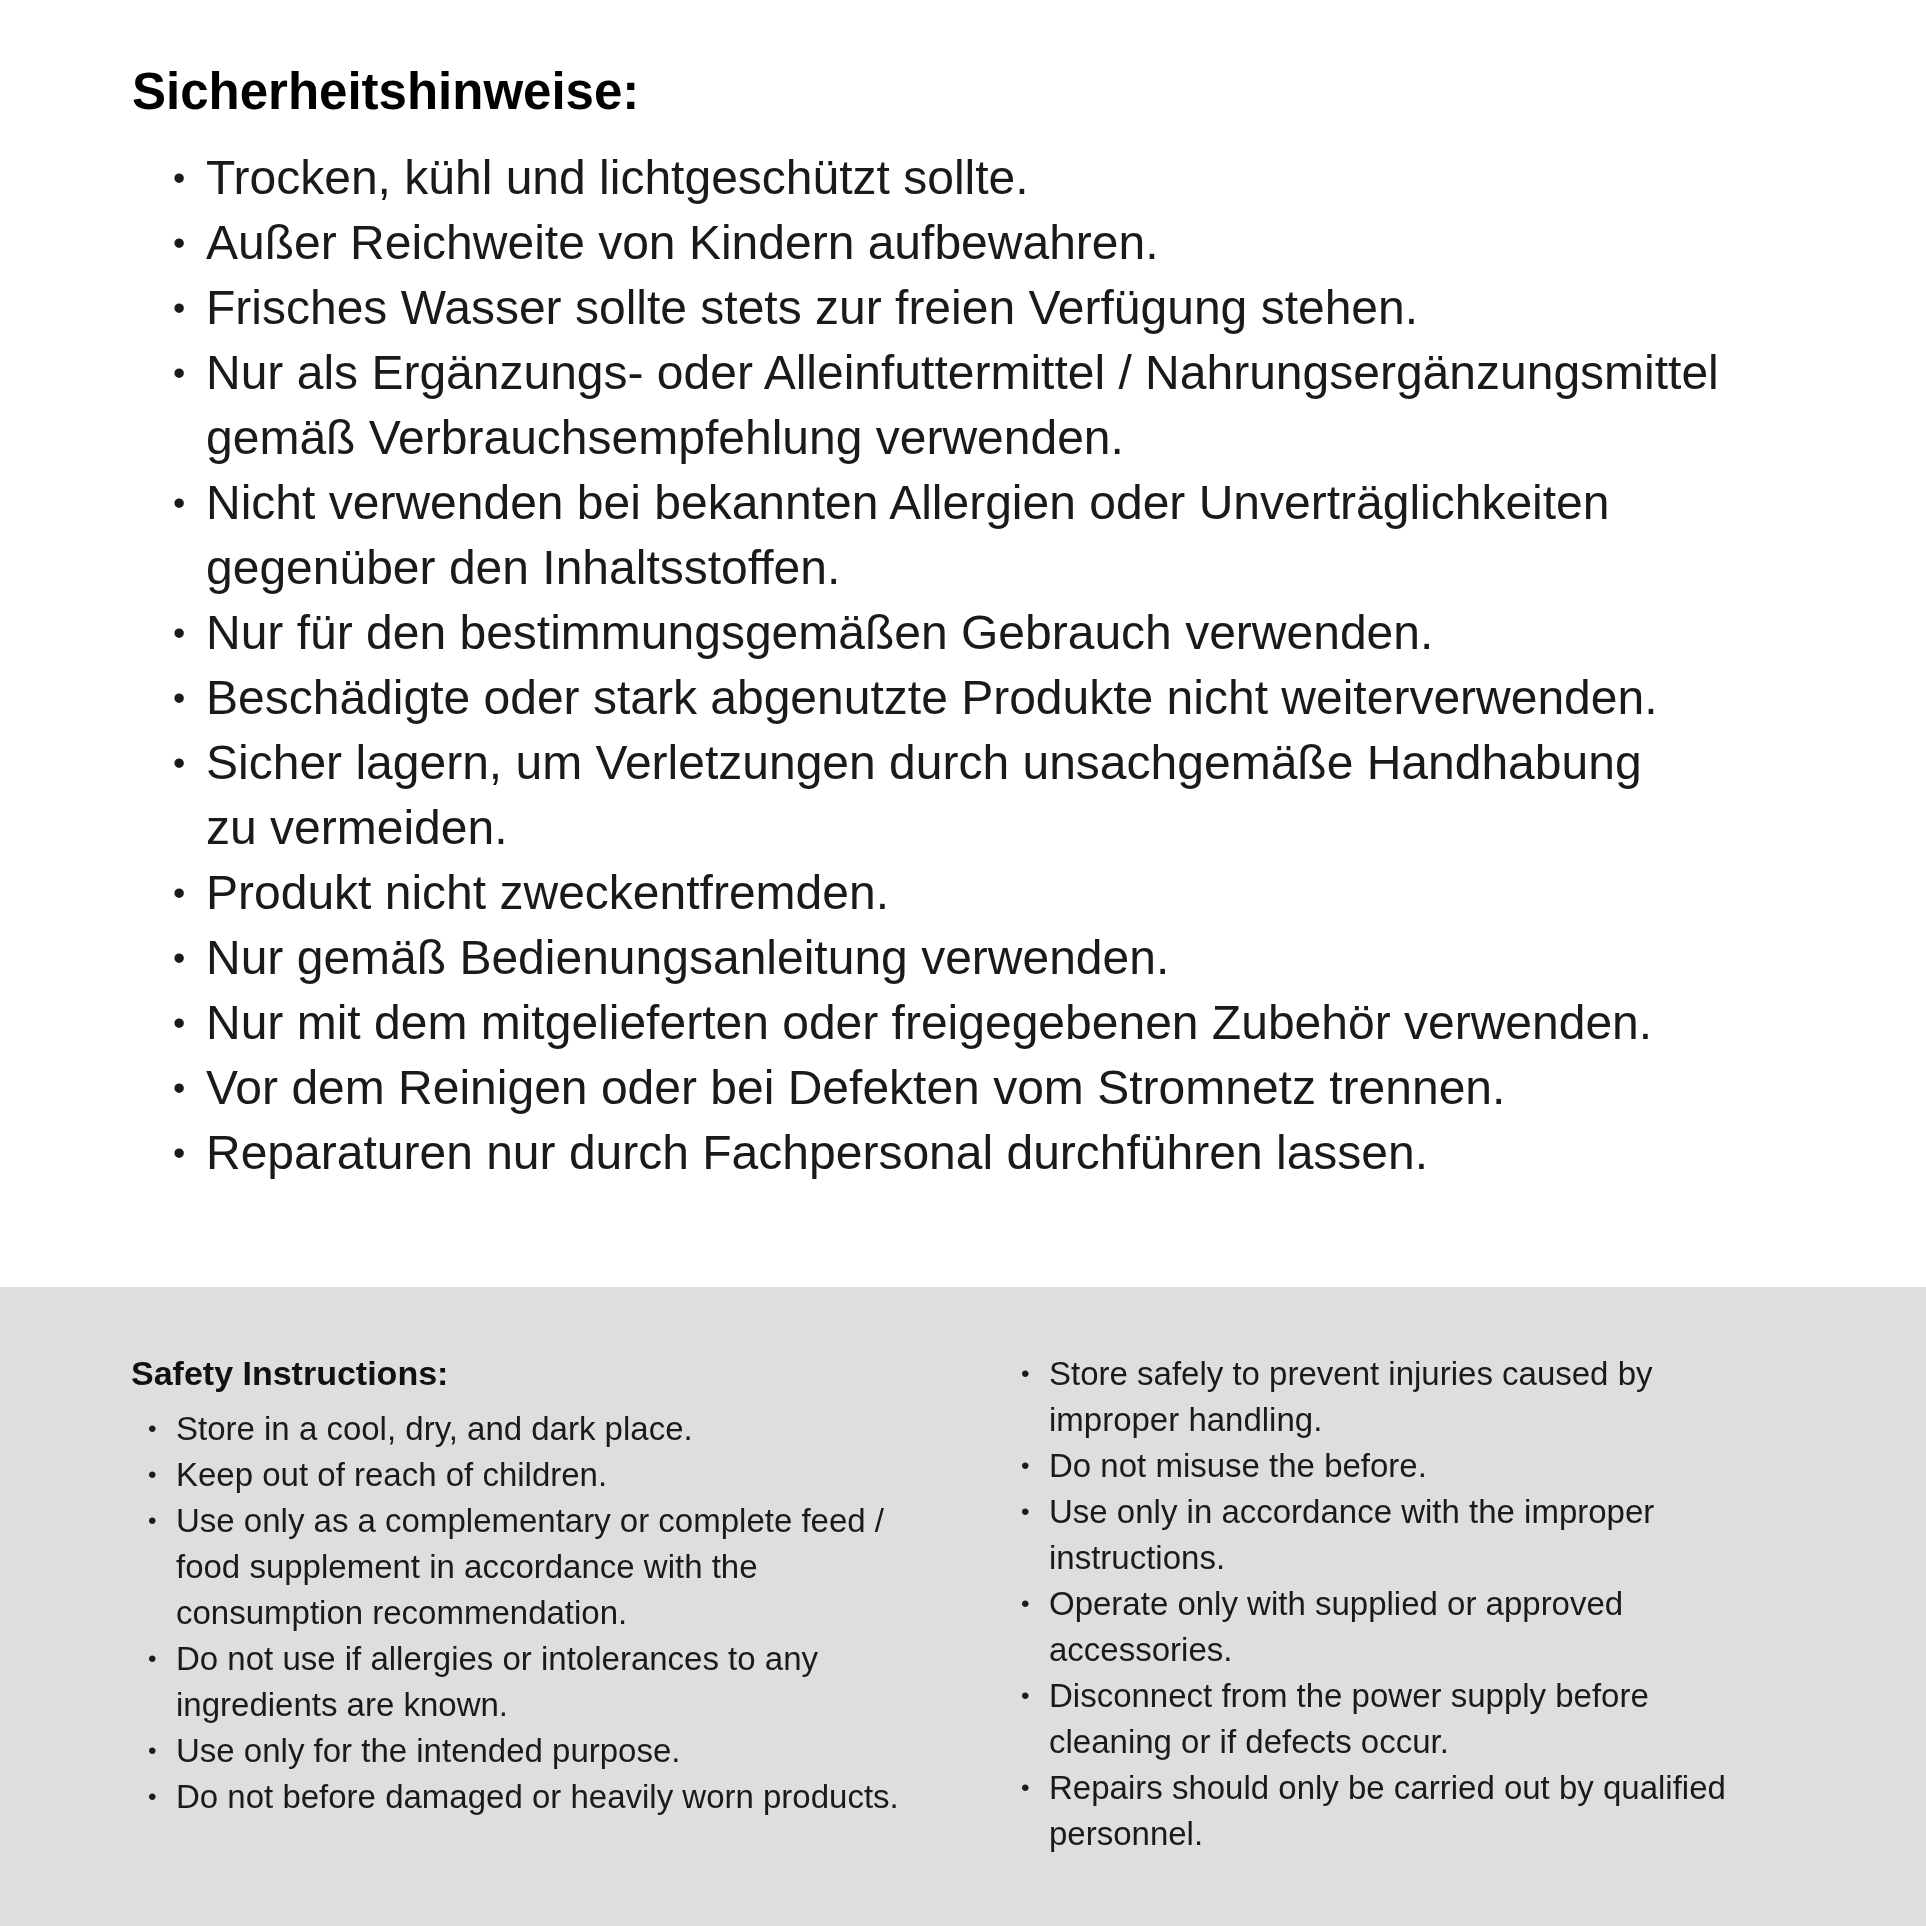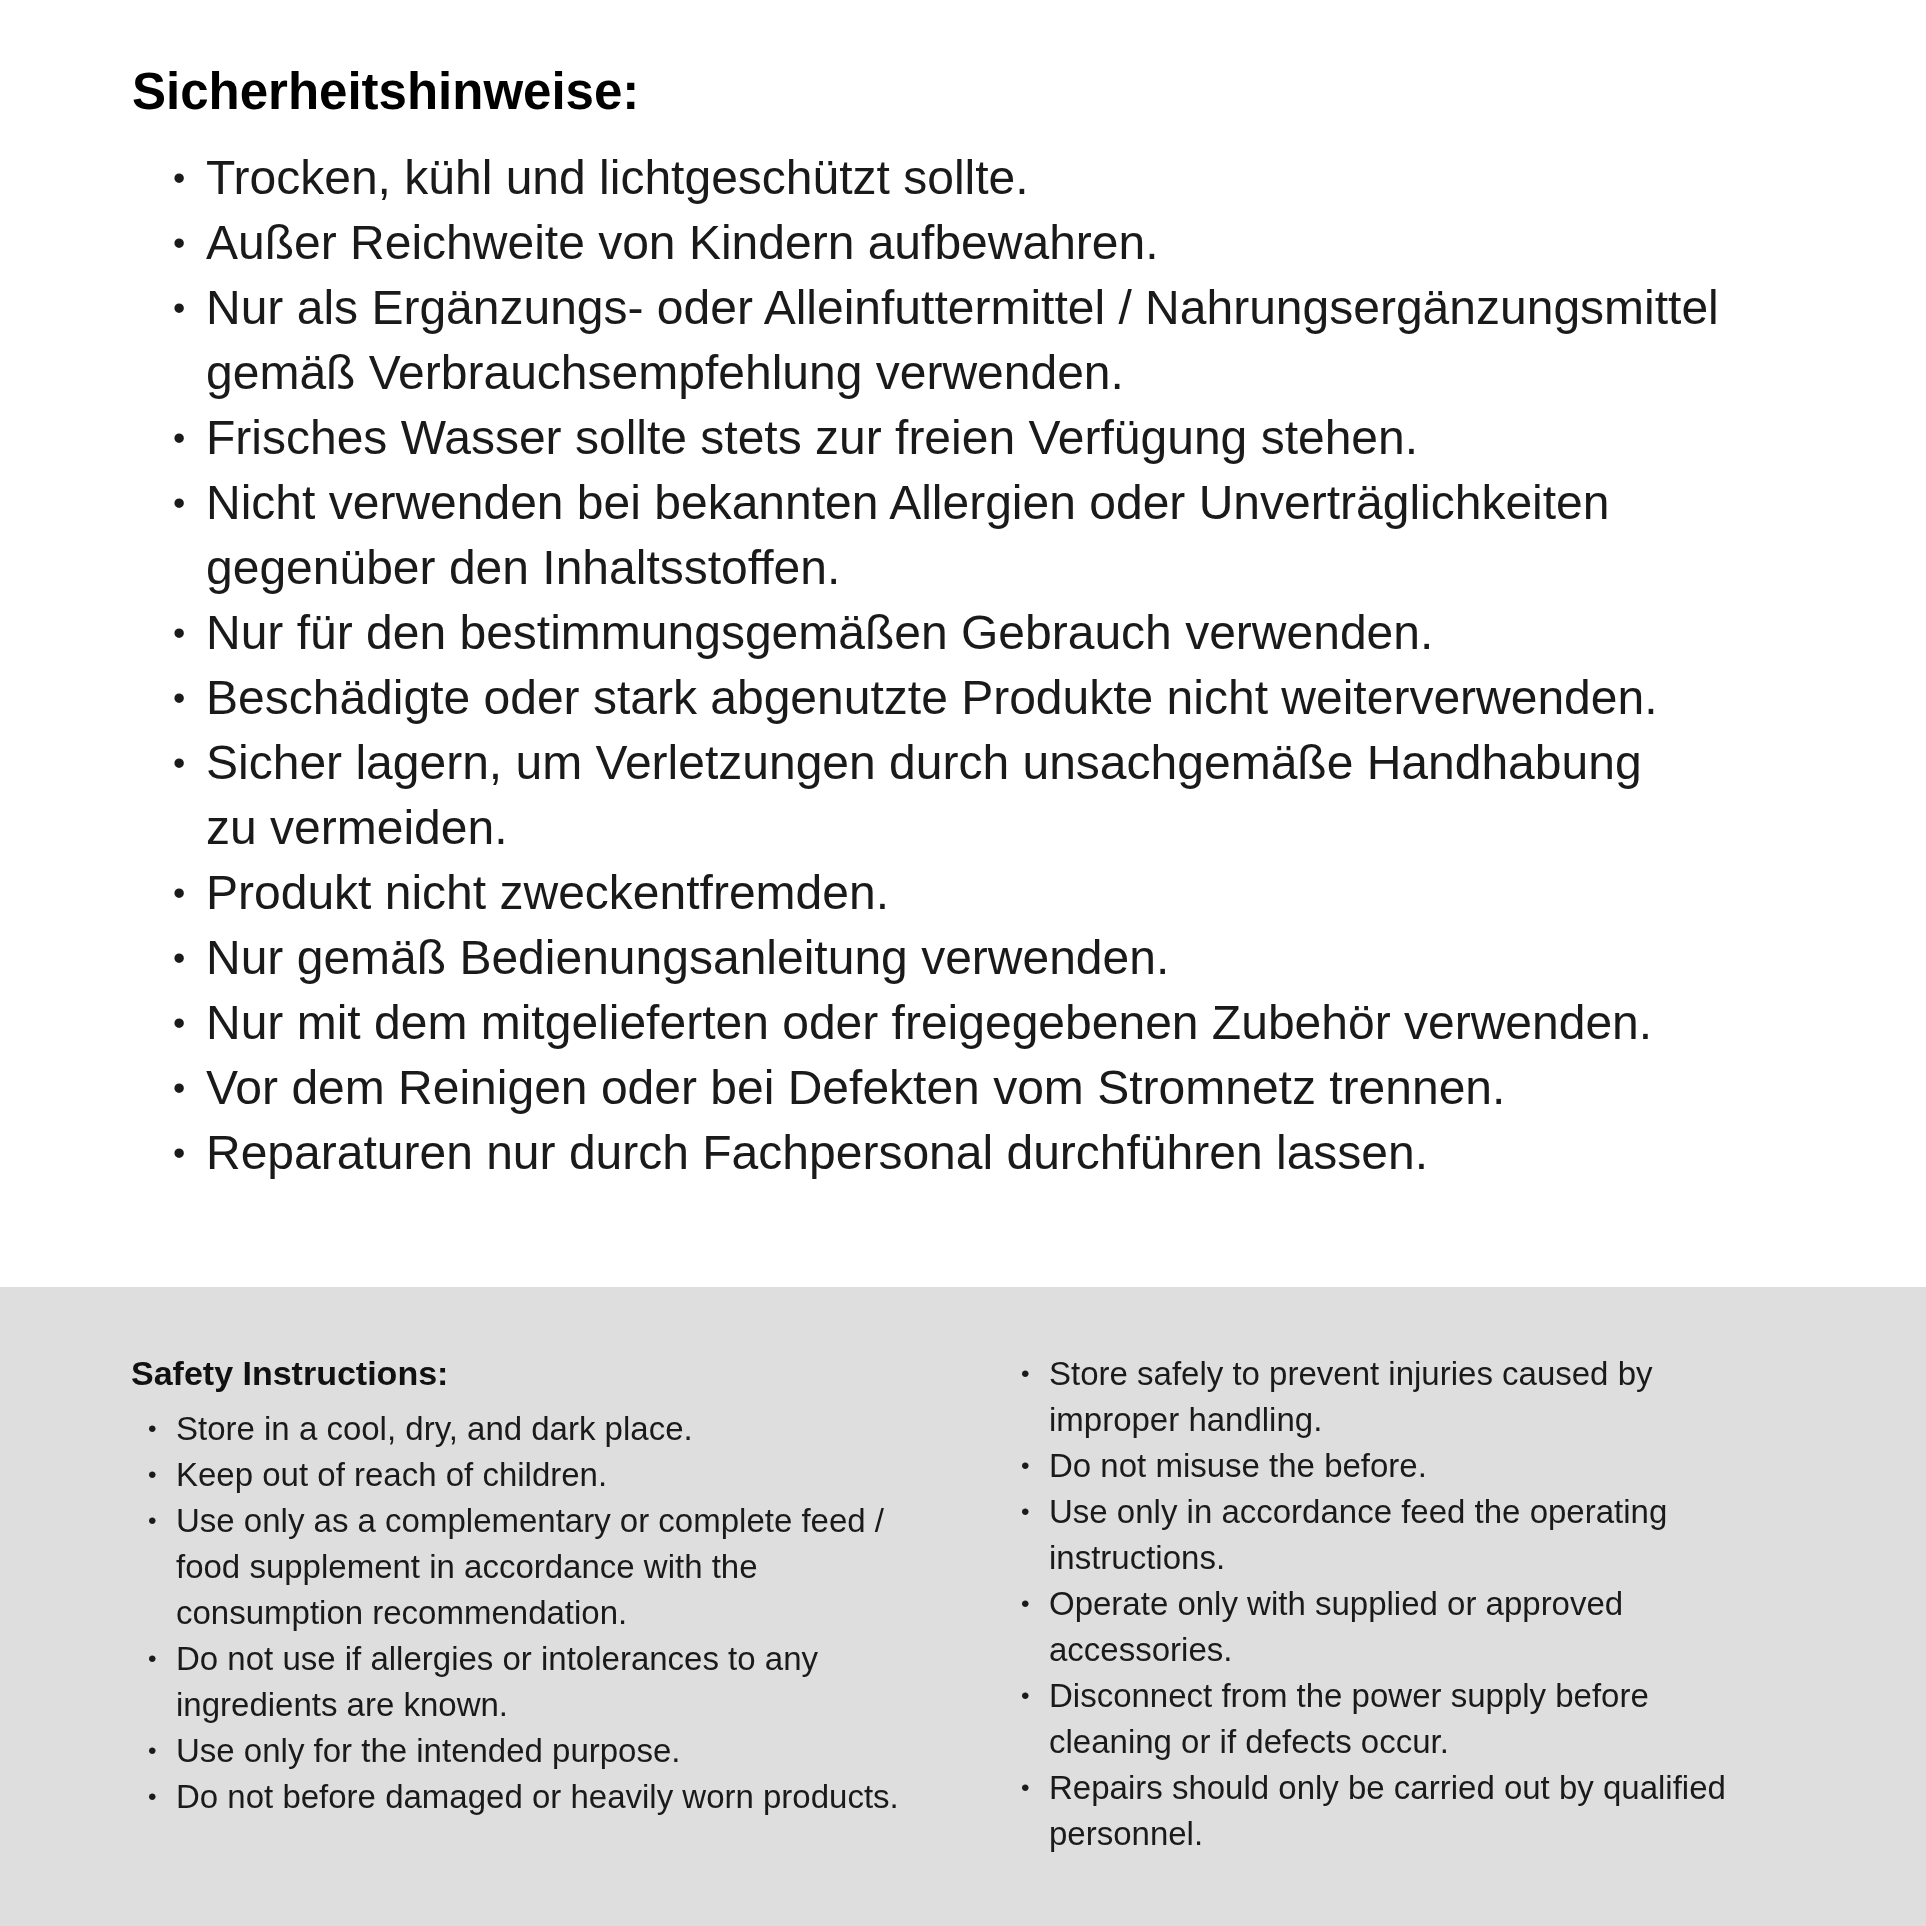--- a/index.html
+++ b/index.html
@@ -107,23 +107,23 @@
 </head>
 <body>
 
 <div class="page">
 
   <section>
     <h1 class="de-title">Sicherheitshinweise:</h1>
     <ul class="de-list">
       <li>Trocken, kühl und lichtgeschützt sollte.</li>
       <li>Außer Reichweite von Kindern aufbewahren.</li>
+      <li>Frisches Wasser sollte stets zur freien Verfügung stehen.</li>
       <li>Nur als Ergänzungs- oder Alleinfuttermittel / Nahrungsergänzungsmittel
 gemäß Verbrauchsempfehlung verwenden.</li>
-      <li>Frisches Wasser sollte stets zur freien Verfügung stehen.</li>
       <li>Nicht verwenden bei bekannten Allergien oder Unverträglichkeiten
 gegenüber den Inhaltsstoffen.</li>
       <li>Nur für den bestimmungsgemäßen Gebrauch verwenden.</li>
       <li>Beschädigte oder stark abgenutzte Produkte nicht weiterverwenden.</li>
       <li>Sicher lagern, um Verletzungen durch unsachgemäße Handhabung
 zu vermeiden.</li>
       <li>Produkt nicht zweckentfremden.</li>
       <li>Nur gemäß Bedienungsanleitung verwenden.</li>
       <li>Nur mit dem mitgelieferten oder freigegebenen Zubehör verwenden.</li>
       <li>Vor dem Reinigen oder bei Defekten vom Stromnetz trennen.</li>
@@ -146,21 +146,21 @@
         <li>Use only for the intended purpose.</li>
         <li>Do not before damaged or heavily worn products.</li>
       </ul>
     </div>
 
     <div class="en-col-right">
       <ul class="en-list">
         <li>Store safely to prevent injuries caused by
 improper handling.</li>
         <li>Do not misuse the before.</li>
-        <li>Use only in accordance feed the operating
+        <li>Use only in accordance with the improper
 instructions.</li>
         <li>Operate only with supplied or approved
 accessories.</li>
         <li>Disconnect from the power supply before
 cleaning or if defects occur.</li>
         <li>Repairs should only be carried out by qualified
 personnel.</li>
       </ul>
     </div>
   </section>

